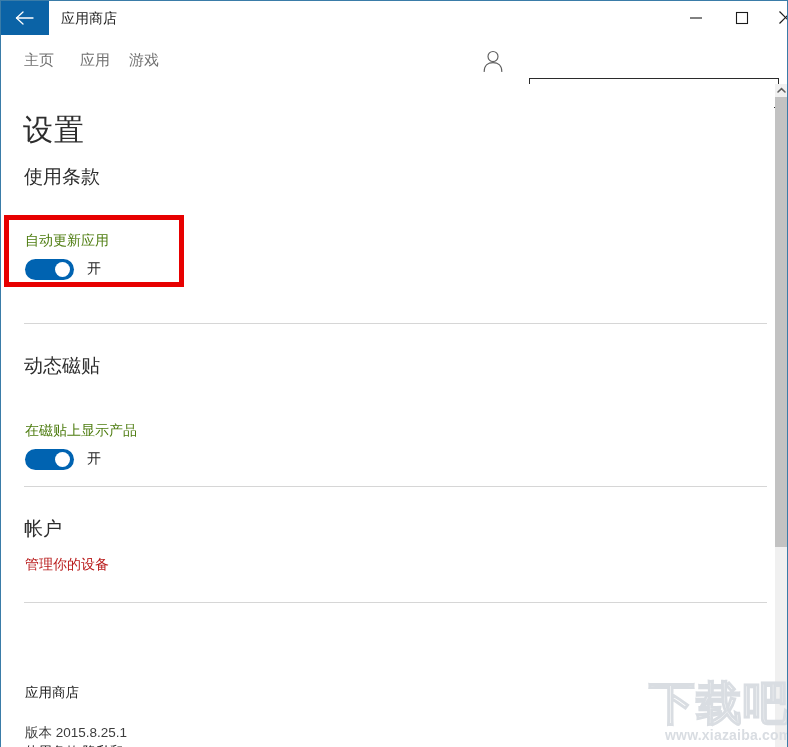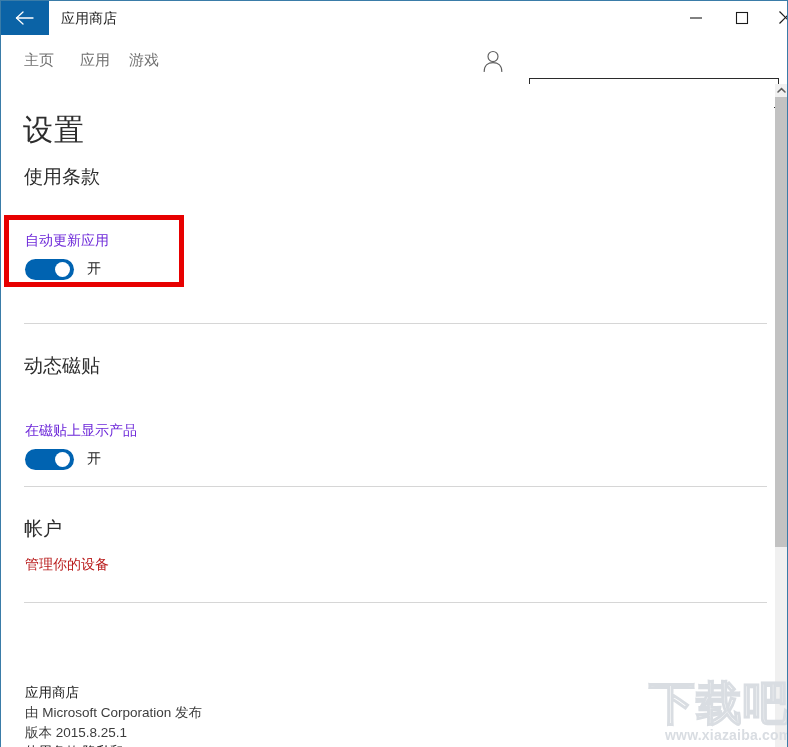--- a/index.html
+++ b/index.html
@@ -180,21 +180,21 @@
     position: absolute;
     left: 22px;
     font-size: 19px;
     font-weight: 400;
     color: #2d2d2d;
   }
   .setting-label {
     position: absolute;
     left: 23px;
     font-size: 14px;
-    color: #6d28d9;
+    color: #4d7c0f;
   }
   .divider {
     position: absolute;
     left: 22px;
     width: 743px;
     height: 1px;
     background: #d6d6d6;
   }
 
   
@@ -440,21 +440,20 @@
     <div class="divider" style="top:402px;"></div>
 
     <div class="section-heading" style="top:432px;">帐户</div>
 
     <a id="manage-devices-link">管理你的设备</a>
 
     <div class="divider" style="top:518px;"></div>
 
 
     <div class="about-line" style="top:600px;">应用商店</div>
-    <div class="about-line muted" style="top:620px;">由 Microsoft Corporation 发布</div>
     <div class="about-line muted" style="top:640px;">版本 2015.8.25.1</div>
     <div id="about-cut-line">使用条款  隐私和 Cookie</div>
   </div>
 
   <div id="scrollbar">
     <button id="scroll-up-btn" aria-label="scroll up">
       <svg width="9" height="7" viewBox="0 0 9 7" aria-hidden="true">
         <path d="M1 5 L4.5 1.6 L8 5" fill="none" stroke="#5e5e5e" stroke-width="1.5" stroke-linecap="round"></path>
       </svg>
     </button>

